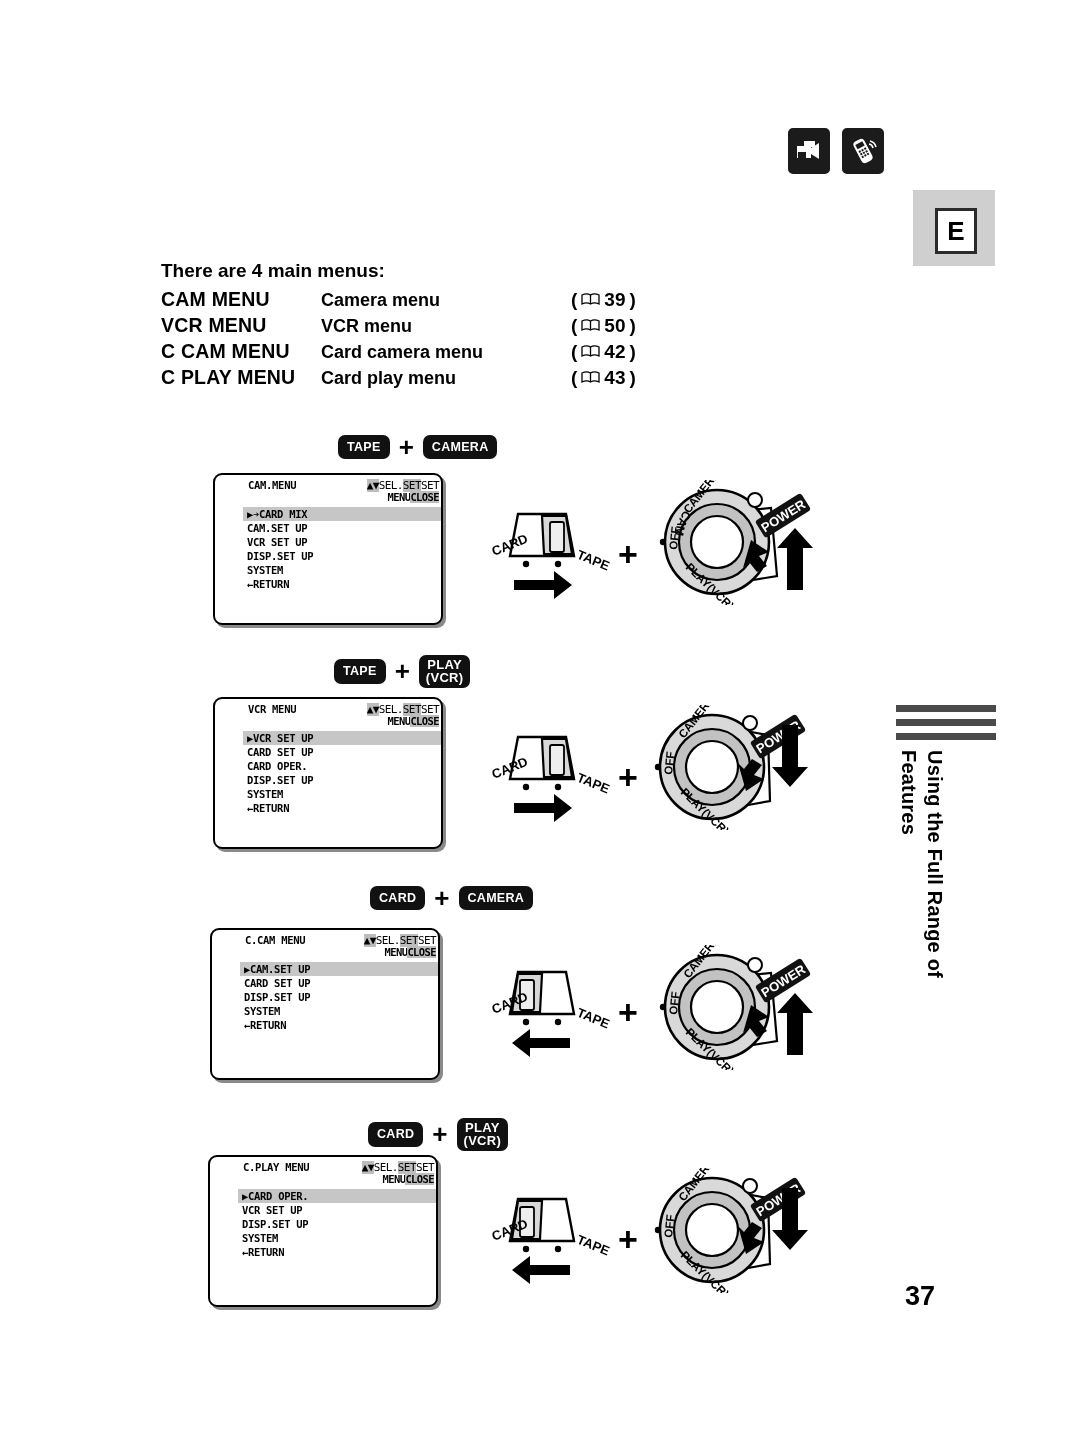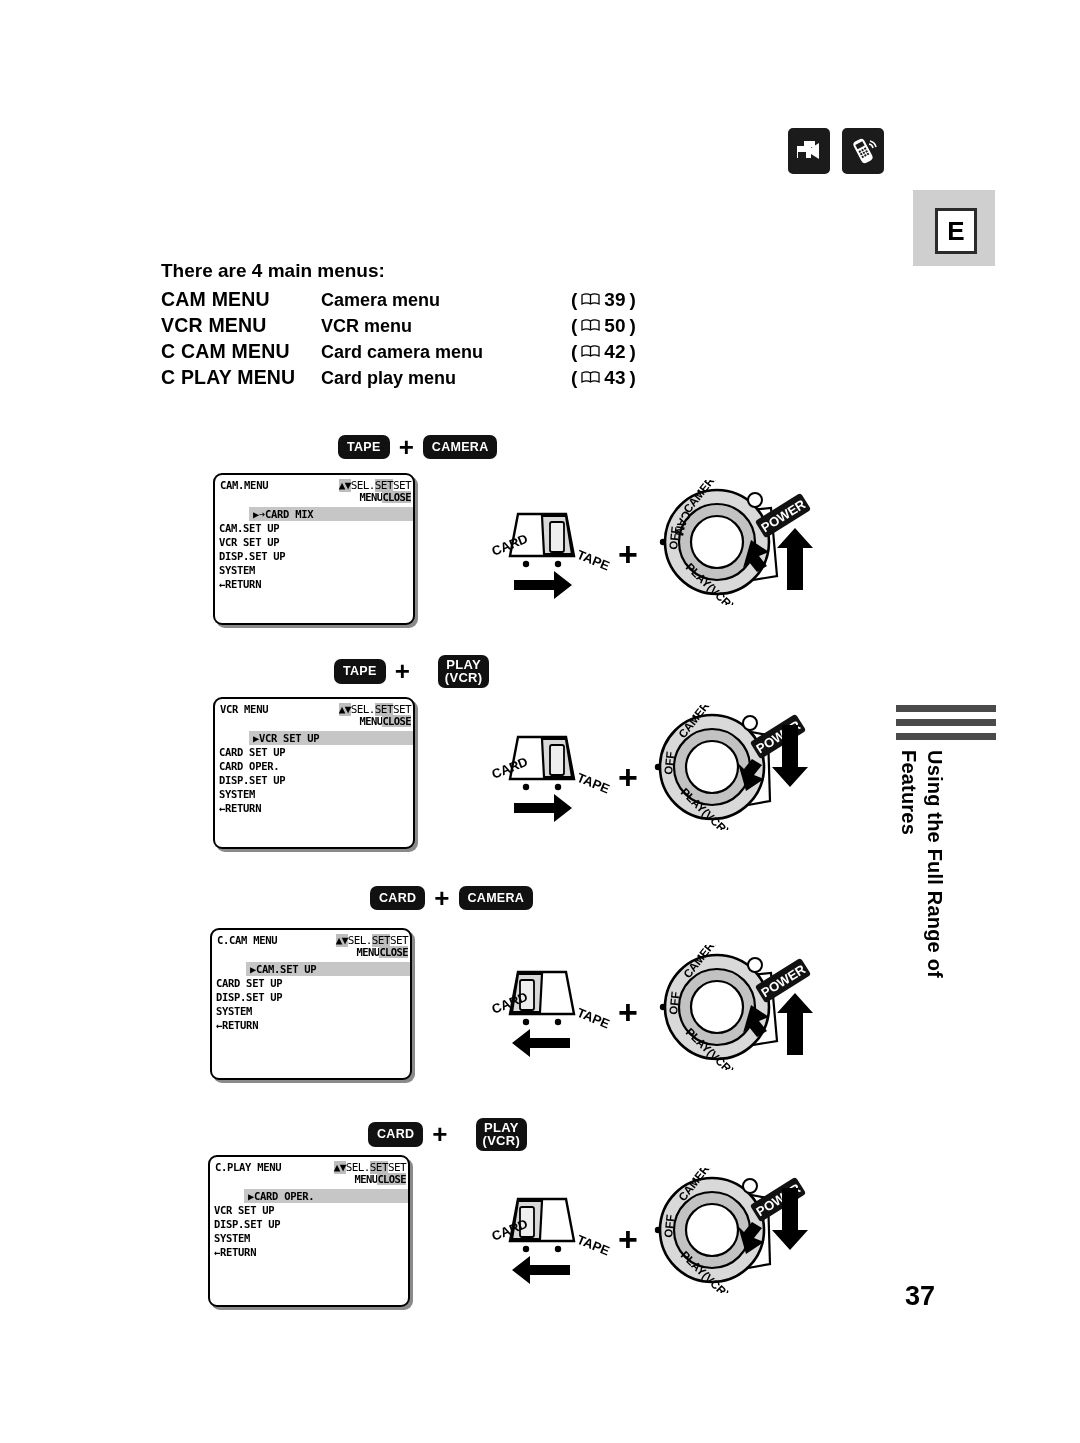--- a/index.html
+++ b/index.html
@@ -55,50 +55,51 @@
   .book-ico{display:inline-block;vertical-align:-2px;}
 
   
   .group{position:absolute;left:0;width:1080px;}
   .btnrow{position:absolute;display:flex;align-items:center;gap:9px;}
   .kbtn{
     background:#111111;color:#ffffff;border-radius:7px;
     font-size:12.5px;font-weight:bold;line-height:1.03;
     padding:6px 9px;text-align:center;letter-spacing:.3px;
   }
-  .kbtn.two{padding:3px 7px;font-size:13px;margin-left:19px;}
+  .kbtn.two{padding:3px 7px;font-size:13px;}
   .plus-sign{font-size:26px;font-weight:bold;line-height:1;}
 
   
   .osd{
     position:absolute;width:198px;height:148px;background:#ffffff;
     border:2.4px solid #000000;border-radius:9px;
     box-shadow:3px 3px 0 0 #8a8a8a;
     font-family:"DejaVu Sans Mono","Liberation Mono",monospace;
     overflow:hidden;
+    padding-left:28px;
   }
   .osd-head{
     position:relative;height:32px;padding:4px 0 0 5px;box-sizing:border-box;
   }
   .osd-title{
     position:absolute;left:5px;top:4px;font-size:10.5px;font-weight:bold;
     letter-spacing:-0.3px;white-space:nowrap;
   }
   .osd-hint1{
     position:absolute;right:2px;top:4px;font-size:11px;font-weight:normal;
     letter-spacing:-0.6px;white-space:nowrap;
   }
   .osd-hint2{
     position:absolute;right:2px;top:16px;font-size:10.5px;font-weight:bold;
     letter-spacing:-0.6px;white-space:nowrap;
   }
   .hl{background:#bdbdbd;}
   .osd-sel{
     background:#c6c6c6;font-size:10.5px;font-weight:bold;
-    padding:1px 0 1px 4px;letter-spacing:-0.3px;white-space:nowrap;margin-left:34px;
+    padding:1px 0 1px 4px;letter-spacing:-0.3px;white-space:nowrap;
   }
   .osd-item{
     font-size:10.5px;font-weight:bold;padding:1px 0 1px 4px;
     letter-spacing:-0.3px;white-space:nowrap;
   }
 
   
   .switch-wrap{position:absolute;width:160px;height:104px;}
   .dial-wrap{position:absolute;width:160px;height:125px;}
   .plus-mid{position:absolute;font-size:34px;font-weight:bold;line-height:1;}

